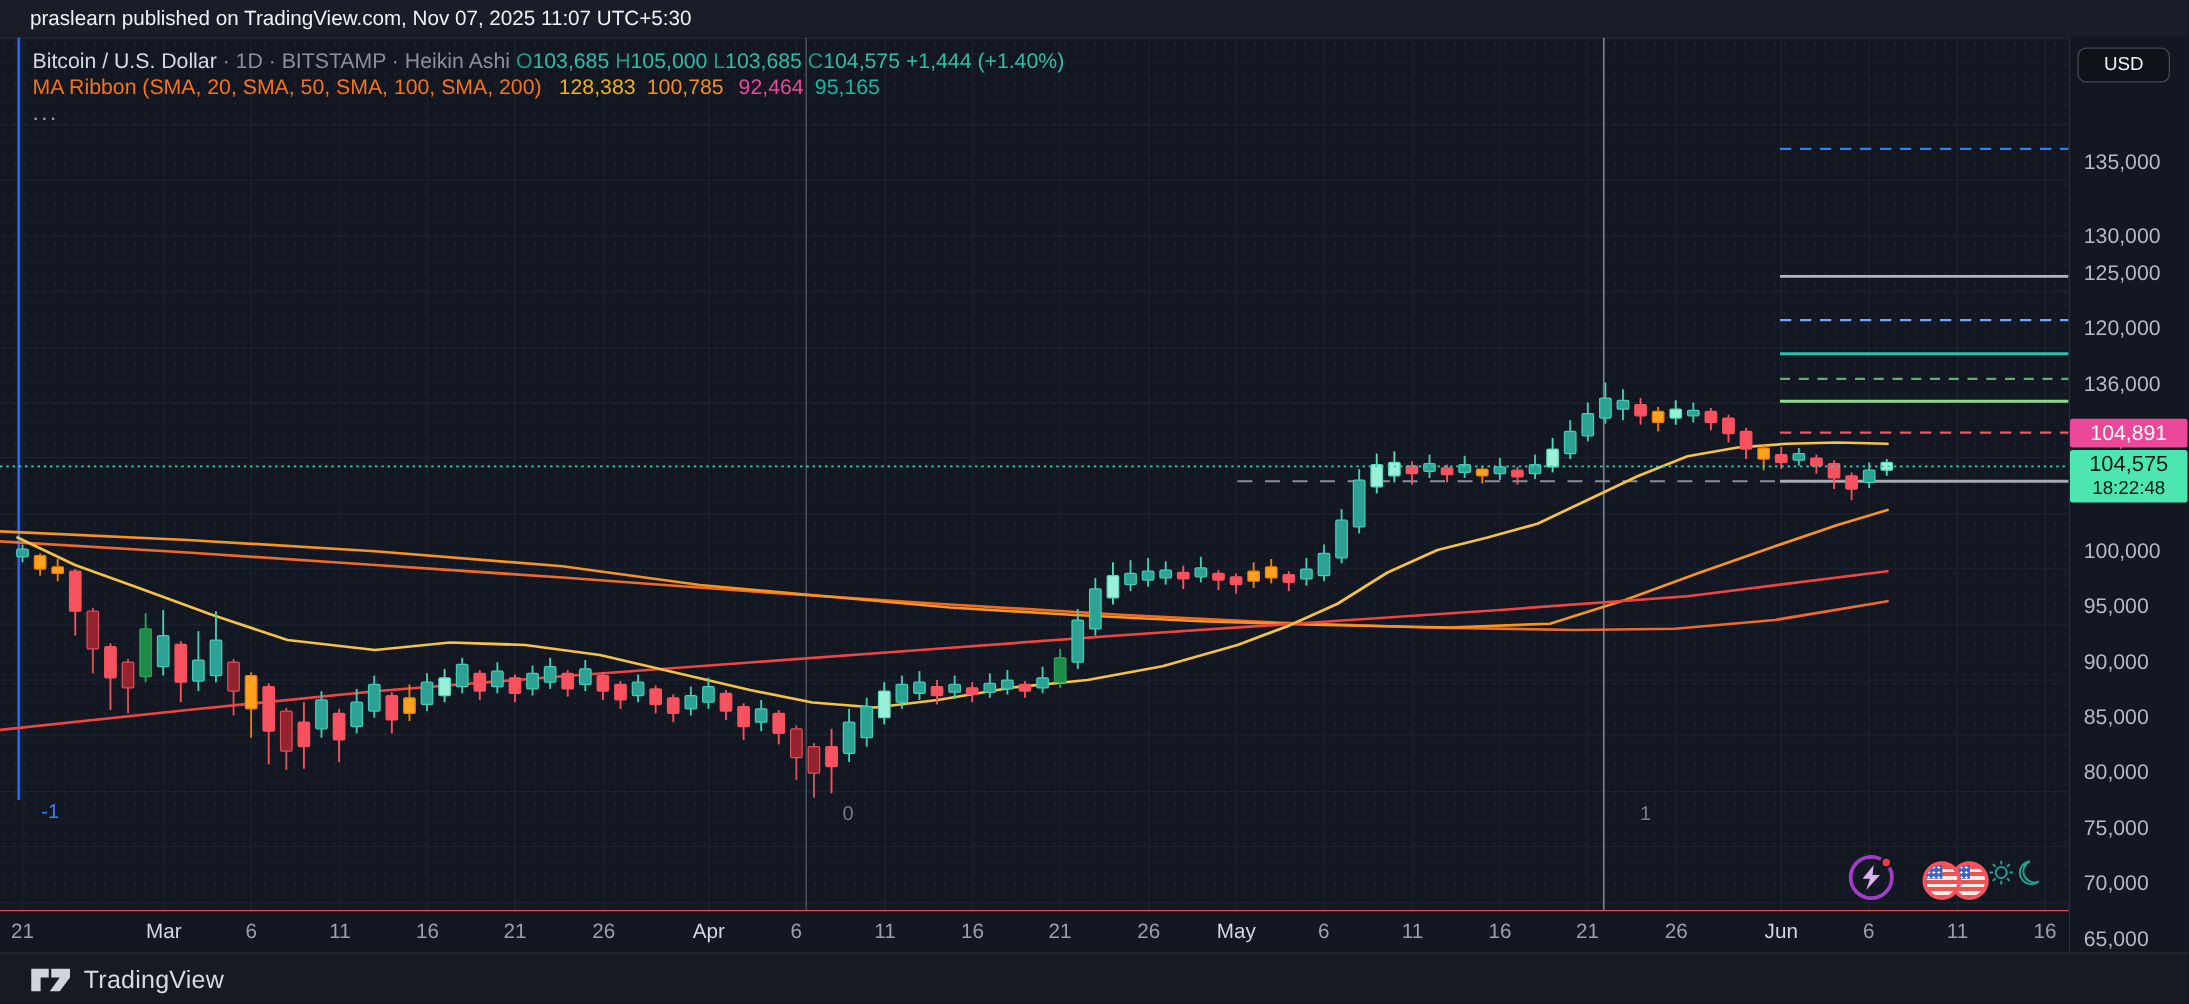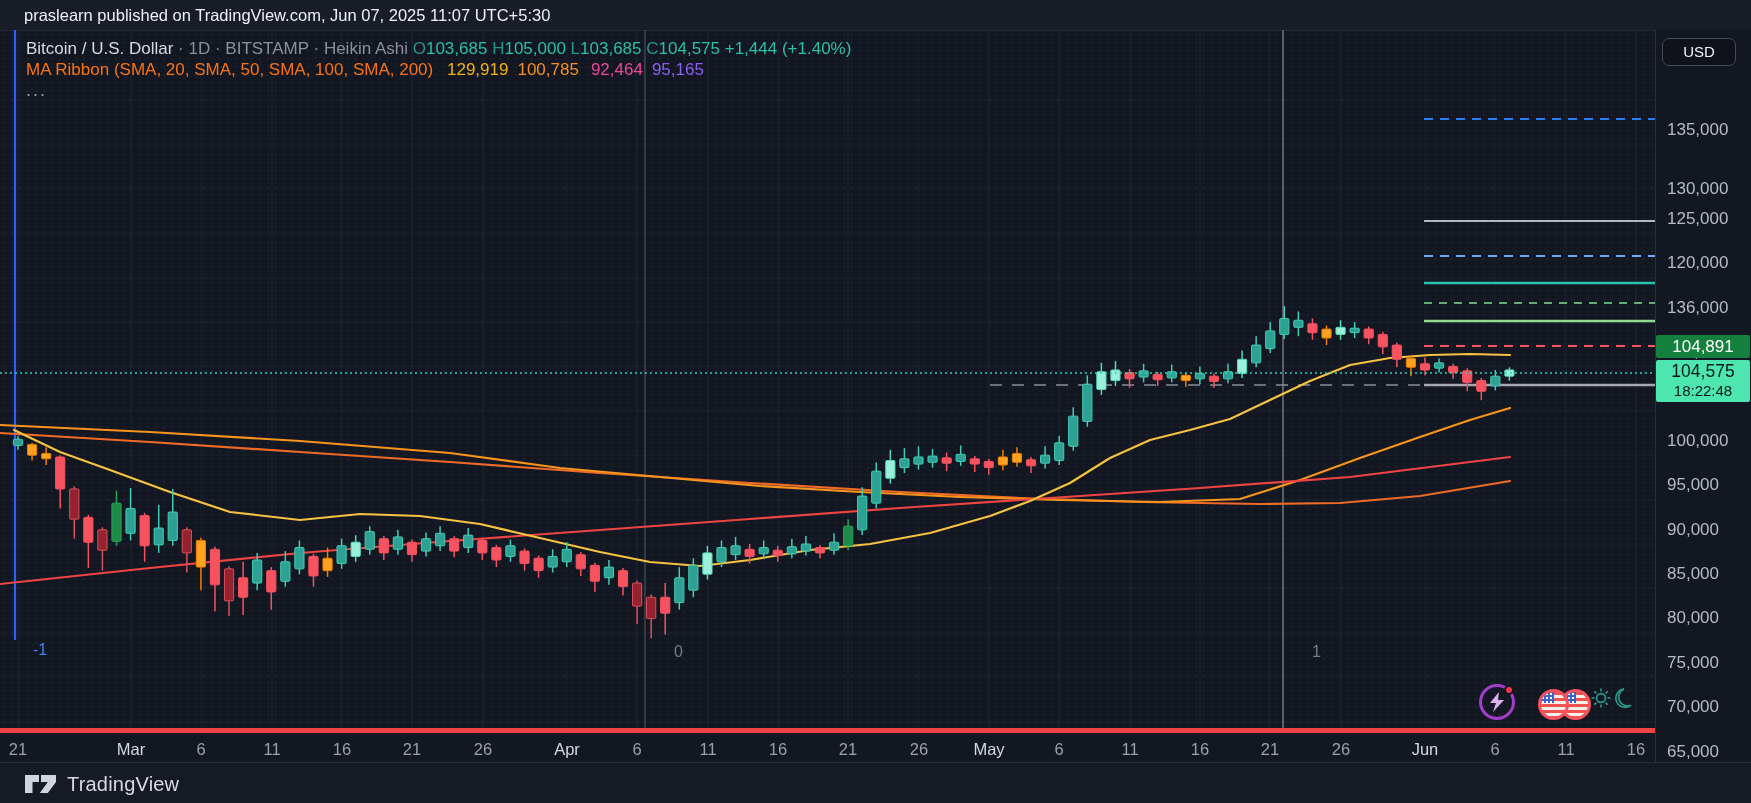--- a/index.html
+++ b/index.html
@@ -18,26 +18,26 @@
   #legend{position:absolute;left:26px;top:38px;z-index:5;font-size:17px;color:#d6dae3;}
   #legend .row{height:21px;line-height:21px;white-space:nowrap;}
   .ohlc{color:#2dbfa8;text-align:center;}
   .ohlc b{font-weight:normal;opacity:.75;}
   .sep{color:#8b909c;}
   #madots{color:#9aa0ac;font-size:18px;letter-spacing:2px;line-height:10px;}
   
   #priceaxis{position:absolute;left:1655px;top:30px;width:96px;height:732px;
              border-left:1px solid #2a2e39;background:#131722;}
   .ptick{position:absolute;left:11px;color:#b6bac4;font-size:17px;transform:translateY(-50%);}
-  #timeaxis{position:absolute;left:0;top:728px;width:1655px;height:34px;border-top:5px solid #ef4444;background:#131722;}
+  #timeaxis{position:absolute;left:0;top:728px;width:1655px;height:34px;border-top:1px solid #ef4444;background:#131722;}
   .ttick{position:absolute;top:7px;transform:translateX(-50%);color:#9aa0ac;font-size:16.5px;}
   .ttick.major{color:#d4d8e0;}
   
   .badge{position:absolute;left:0;width:94px;text-align:center;border-radius:2px;z-index:6;}
-  #alertbadge{top:305px;height:23px;line-height:23px;background:#15803d;color:#fff;font-size:17px;}
+  #alertbadge{top:305px;height:23px;line-height:23px;background:#ec4899;color:#fff;font-size:17px;}
   #lastbadge{top:330px;height:42px;background:#4de5b0;color:#0b1a14;}
   #lastbadge .p{font-size:17.5px;line-height:22px;}
   #lastbadge .c{font-size:15px;line-height:18px;}
   
   #usdbtn{position:absolute;left:1662px;top:38px;width:74px;height:28px;background:#0f1219;
           border:1px solid #454a57;border-radius:7px;color:#eef1f6;font-size:15px;
           text-align:center;line-height:26px;z-index:7;}
   
   #toolbar{position:absolute;left:0;top:762px;width:1751px;height:41px;background:#161a23;
            border-top:1px solid #2a2e39;}
@@ -54,21 +54,21 @@
   .canton{position:absolute;left:0;top:0;width:13px;height:11px;background:#3b63c8;
           background-image:radial-gradient(circle,#fff 0.8px,transparent 1px);background-size:4px 4px;}
   #barlabels span{position:absolute;font-size:16px;z-index:4;}
 </style>
 </head>
 <body>
 
 <div id="stage">
 
   <div id="topbar">
-    <span>praslearn published on TradingView.com, Jun 07, 2025 11:07 UTC+5:30</span>
+    <span>praslearn published on TradingView.com, Nov 07, 2025 11:07 UTC+5:30</span>
   </div>
 
   <div id="pane"></div>
   <svg id="plot" viewBox="0 30 1655 698" width="1655" height="698">
       <line x1="0" y1="100" x2="1655" y2="100" stroke="#1d2230" stroke-width="1"></line>
       <line x1="0" y1="144" x2="1655" y2="144" stroke="#1d2230" stroke-width="1"></line>
       <line x1="0" y1="189" x2="1655" y2="189" stroke="#1d2230" stroke-width="1"></line>
       <line x1="0" y1="233" x2="1655" y2="233" stroke="#1d2230" stroke-width="1"></line>
       <line x1="0" y1="278" x2="1655" y2="278" stroke="#1d2230" stroke-width="1"></line>
       <line x1="0" y1="322" x2="1655" y2="322" stroke="#1d2230" stroke-width="1"></line>
@@ -338,21 +338,21 @@
     </svg>
 
   <div id="legend">
     <div class="row">
       <span>Bitcoin / U.S. Dollar</span><span class="sep"> · 1D · BITSTAMP · Heikin Ashi</span>
       <span id="ohlcwrap"><span class="ohlc"><b>O</b>103,685 </span><span class="ohlc"><b>H</b>105,000 </span><span class="ohlc"><b>L</b>103,685 </span><span class="ohlc"><b>C</b>104,575 </span></span>
       <span class="ohlc">+1,444 (+1.40%)</span>
     </div>
     <div class="row">
       <span style="color:#f97316">MA Ribbon (SMA, 20, SMA, 50, SMA, 100, SMA, 200)</span>
-      <span id="mavals"><span style="color:#f0b114;margin-left:9px">129,919</span><span style="color:#f78f1e;margin-left:9px">100,785</span><span style="color:#ec4899;margin-left:12px">92,464</span><span style="color:#8b5cf6;margin-left:9px">95,165</span></span>
+      <span id="mavals"><span style="color:#f0b114;margin-left:9px">128,383</span><span style="color:#f78f1e;margin-left:9px">100,785</span><span style="color:#ec4899;margin-left:12px">92,464</span><span style="color:#14b8a6;margin-left:9px">95,165</span></span>
     </div>
     <div class="row" id="madots">...</div>
   </div>
 
   <div id="barlabels">
       <span style="left:33px;top:641px;color:#3b82f6">-1</span>
       <span style="left:674px;top:643px;color:#787b86">0</span>
       <span style="left:1312px;top:643px;color:#787b86">1</span>
     </div>
 

